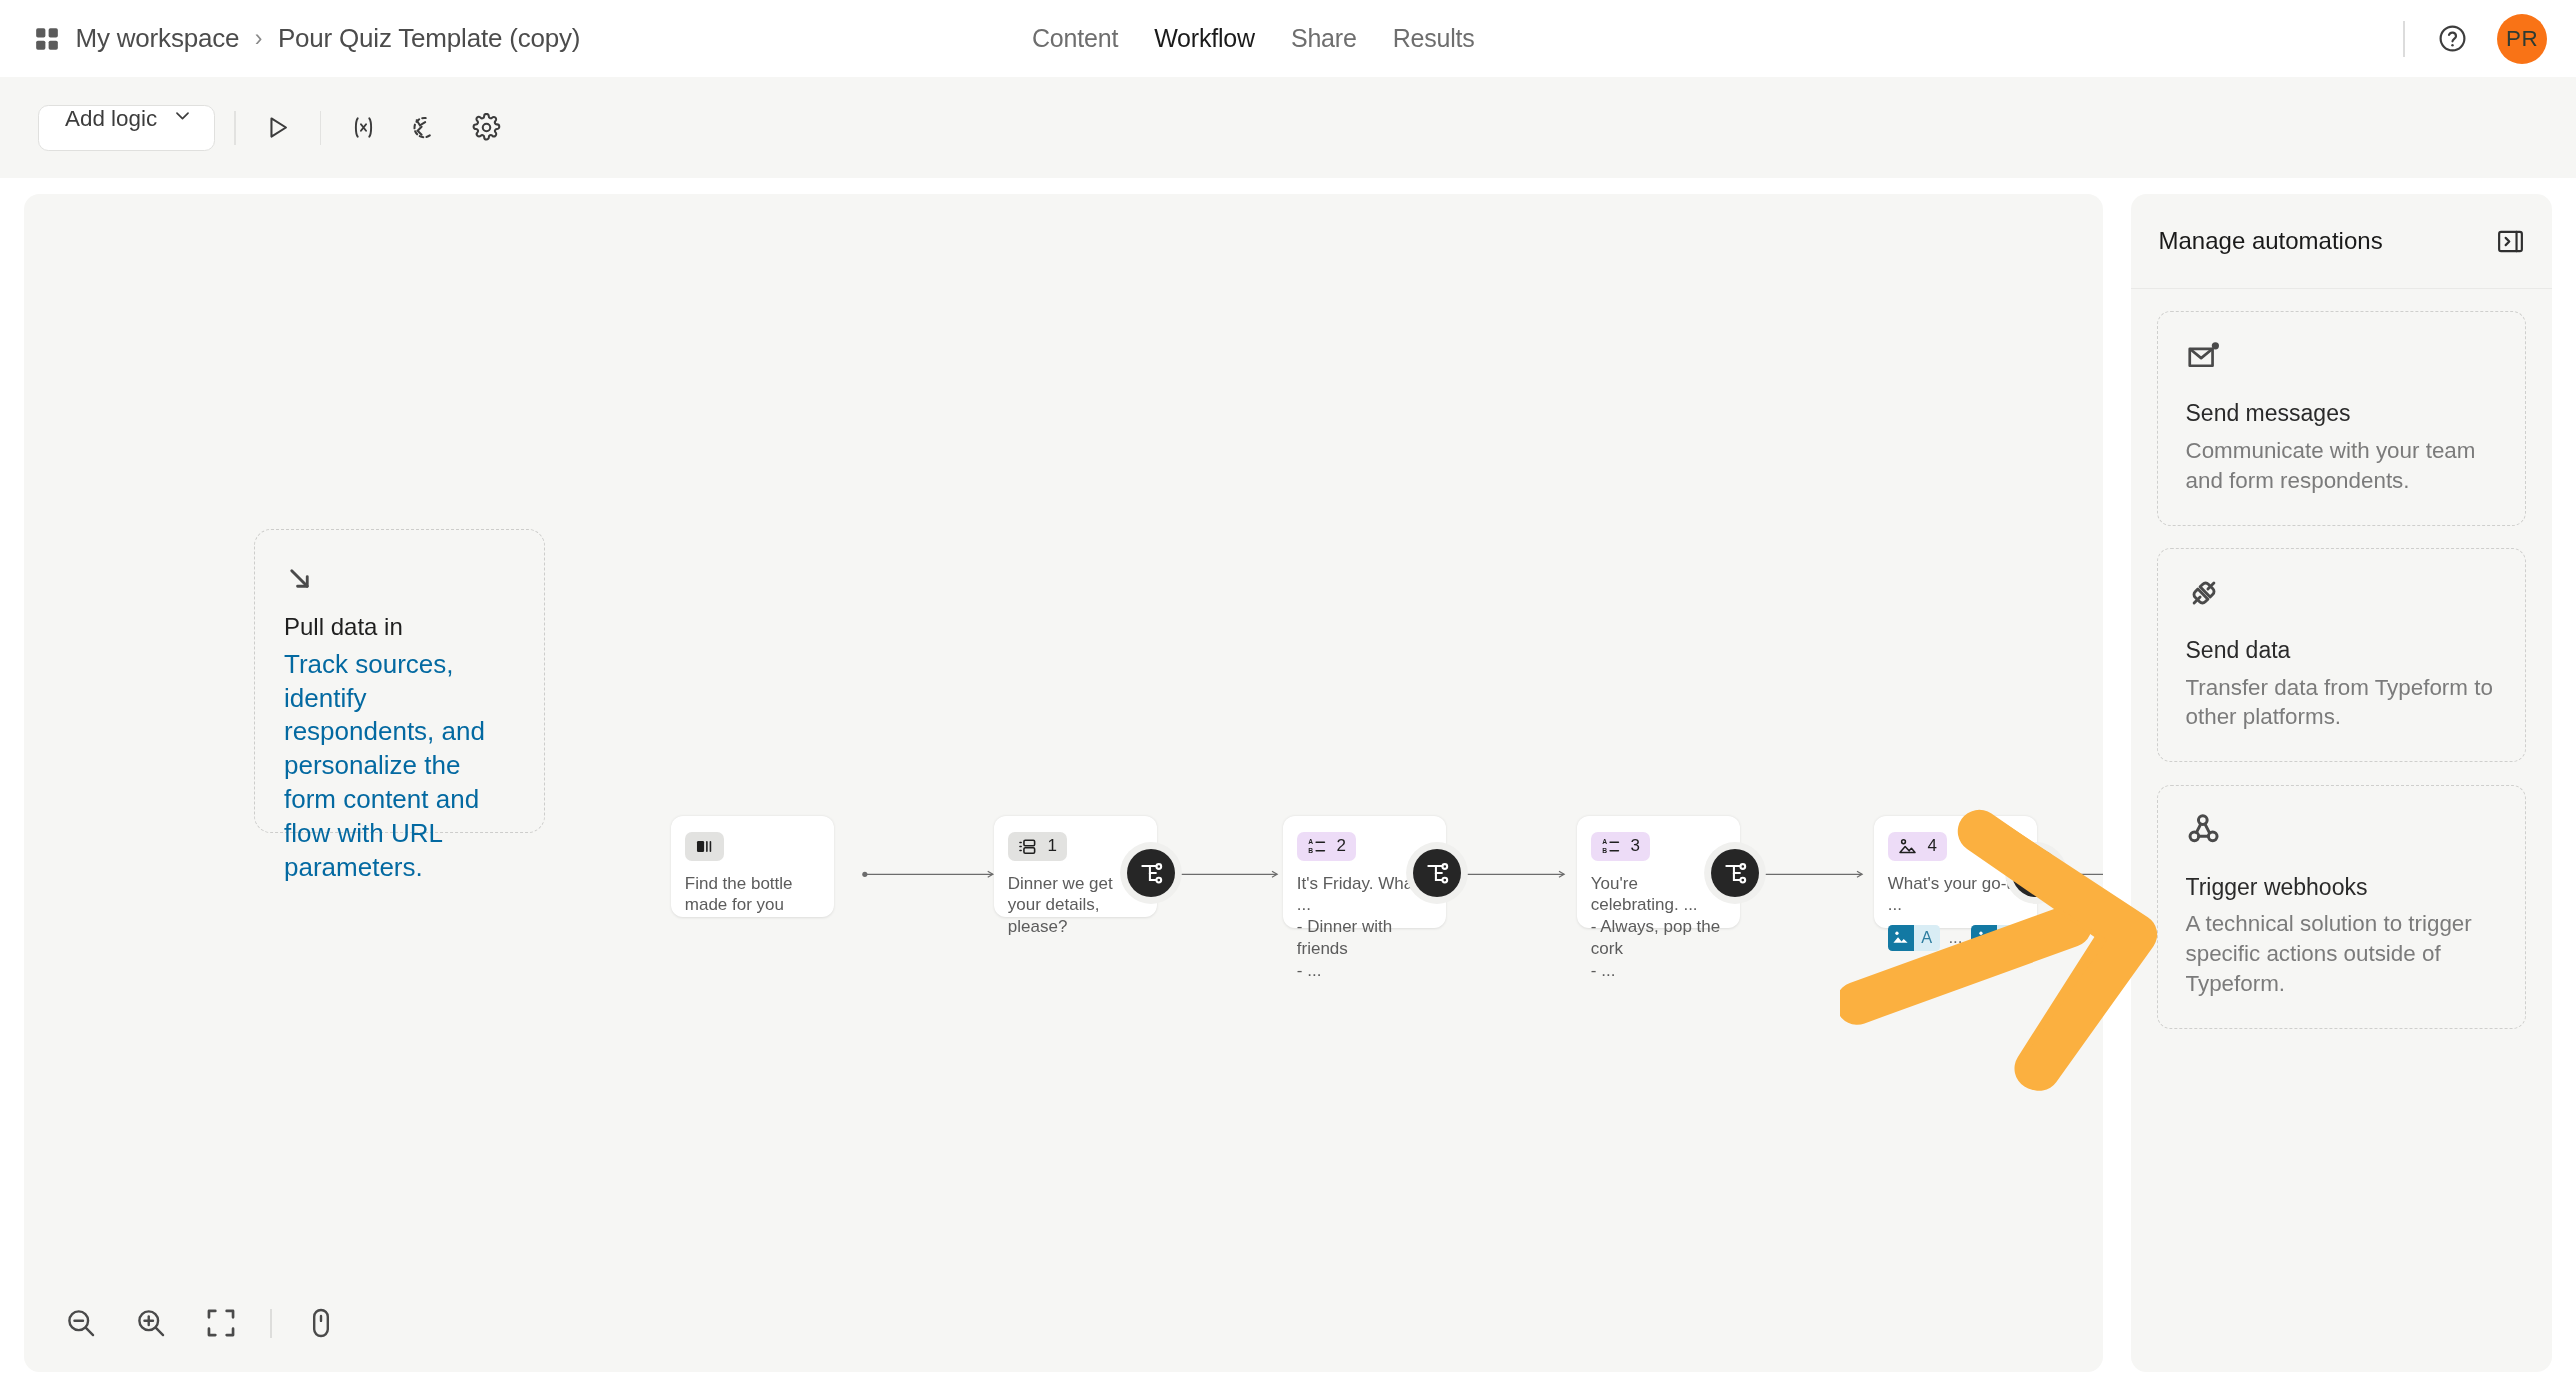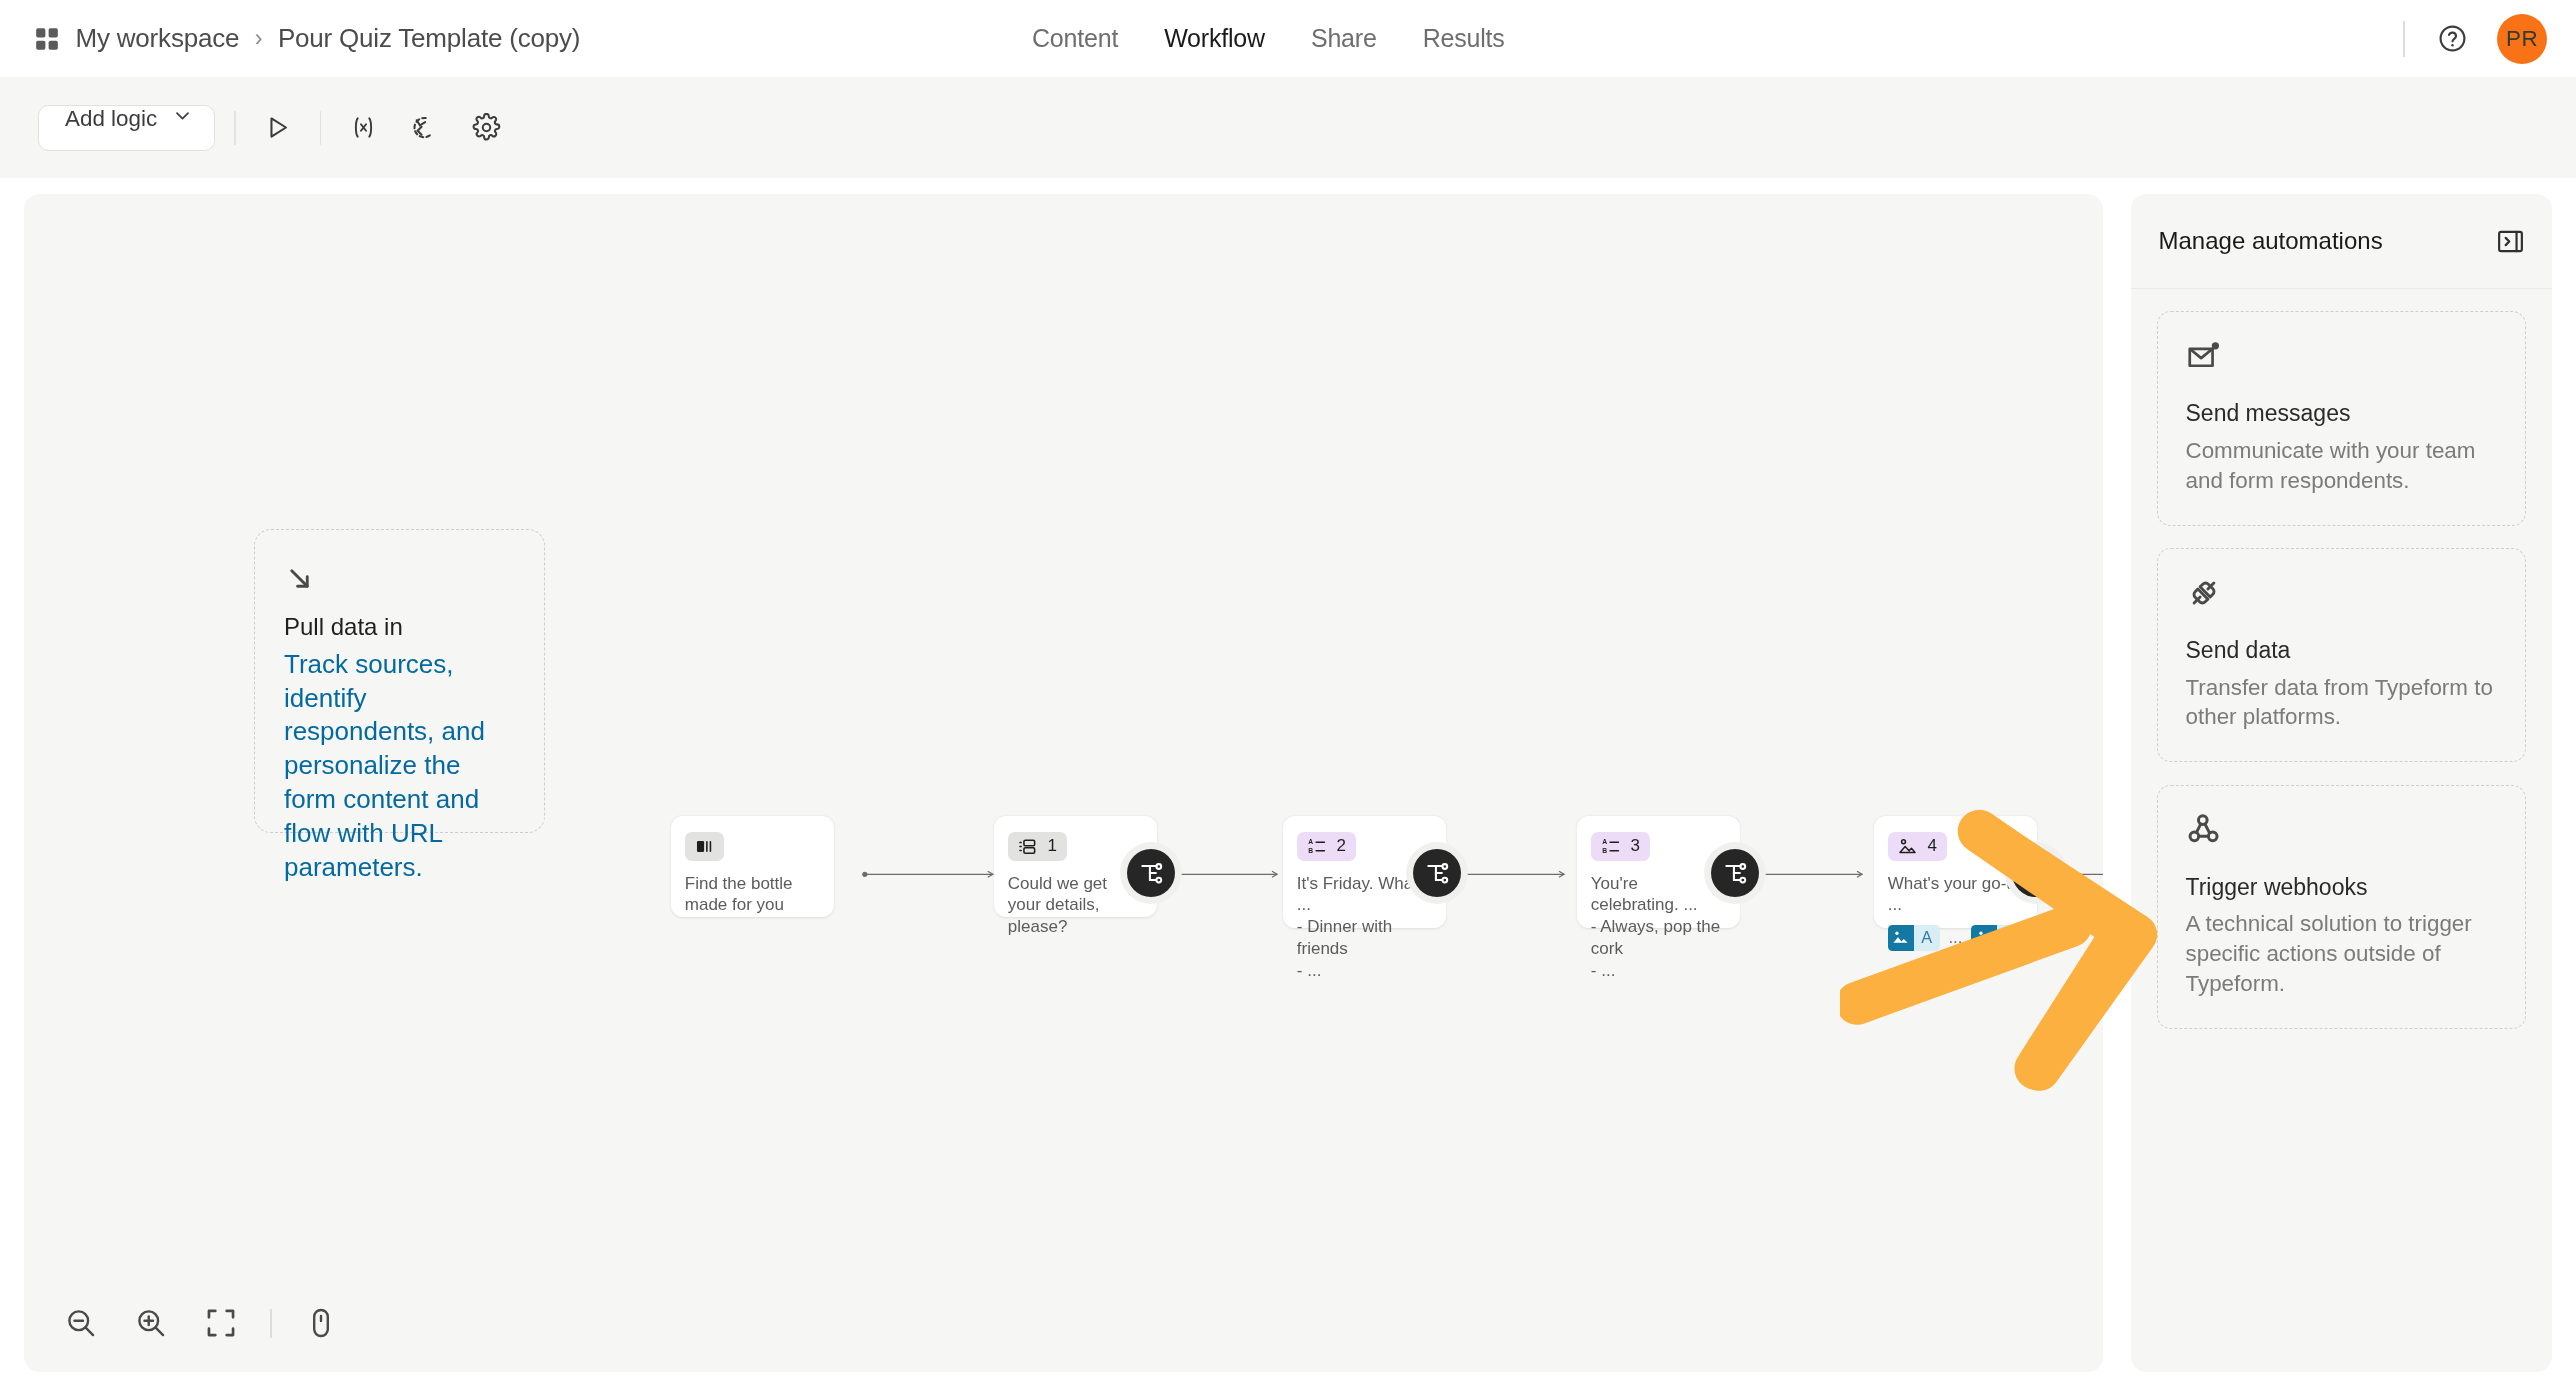--- a/index.html
+++ b/index.html
@@ -20,21 +20,21 @@
   #breadcrumb {
     display: flex; align-items: center; gap: 15.5px;
     margin-left: 34px;
   }
   .grid-icon { width: 26px; height: 26px; display: block; color: #5b5b5b; }
   .bc-text { font-size: 26px; color: #4c4c4c; letter-spacing: -0.2px; white-space: nowrap; }
   .bc-sep { font-size: 23px; color: #8a8a8a; }
 
   #header-tabs {
     position: absolute; left: 1032px; top: 0; height: 77px;
-    display: flex; align-items: center; gap: 46px;
+    display: flex; align-items: center; gap: 36px;
   }
   .tab { font-size: 25px; color: #6e6e6e; letter-spacing: -0.2px; white-space: nowrap; cursor: pointer; }
   .tab.active { color: #1a1a1a; font-weight: normal; }
 
   #header-right {
     position: absolute; right: 29px; top: 0; height: 77px;
     display: flex; align-items: center; gap: 29px;
   }
   #header-divider { width: 1.7px; height: 36px; background: #dcdcdc; margin-right: 3.4px; }
   .help-icon { width: 31px; height: 31px; color: #3d3d3d; display: block; }
@@ -337,21 +337,21 @@
         <svg viewBox="0 0 24 24" fill="none" stroke="currentColor" stroke-width="2" stroke-linecap="round">
           <line x1="2.5" y1="7" x2="4" y2="7"></line>
           <line x1="2.5" y1="12" x2="4" y2="12"></line>
           <line x1="2.5" y1="17" x2="4" y2="17"></line>
           <rect x="7.5" y="4" width="13.5" height="7" rx="1.6"></rect>
           <rect x="7.5" y="13.5" width="13.5" height="7" rx="1.6"></rect>
         </svg>
       </span>
       <span>1</span>
     </div>
-    <div class="node-title">Could we get your details, please?</div>
+    <div class="node-title">Dinner we get your details, please?</div>
   </div>
   <div class="branch" style="left:1103px;">
     <svg viewBox="0 0 24 24" fill="none" stroke="currentColor" stroke-width="1.9" stroke-linecap="round">
       <path d="M4 5.5h7v6.5h5.5"></path>
       <path d="M11 12v6.5h5.5"></path>
       <circle cx="19.2" cy="6" r="2.2"></circle>
       <circle cx="19.2" cy="18.5" r="2.2"></circle>
       <path d="M11 5.5h6"></path>
     </svg>
   </div>

